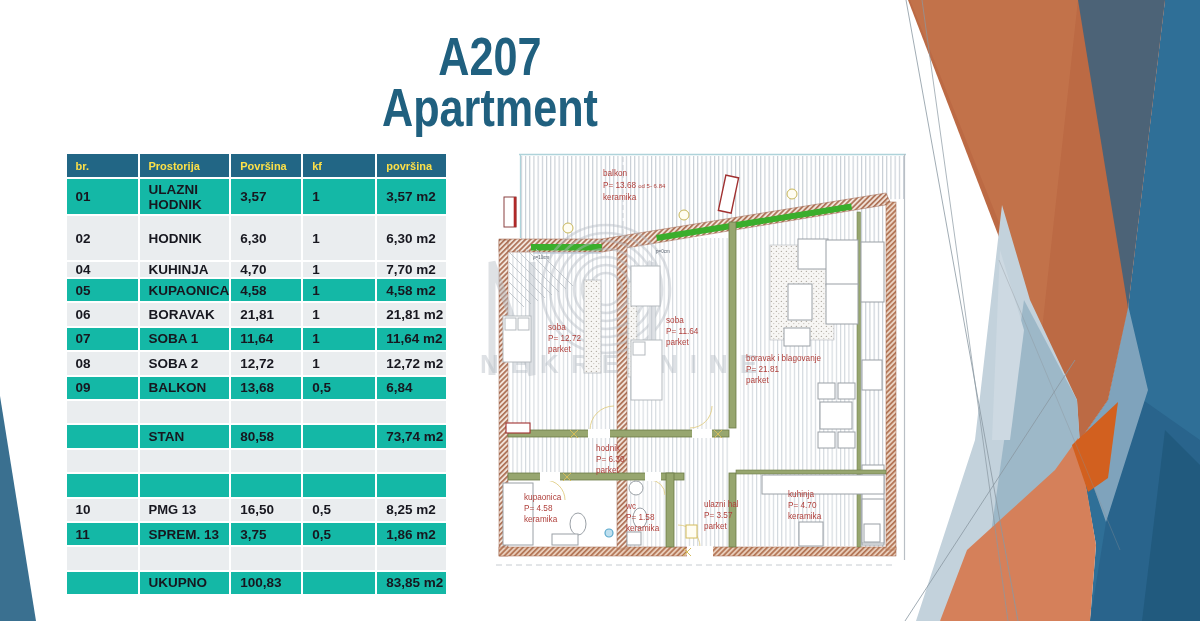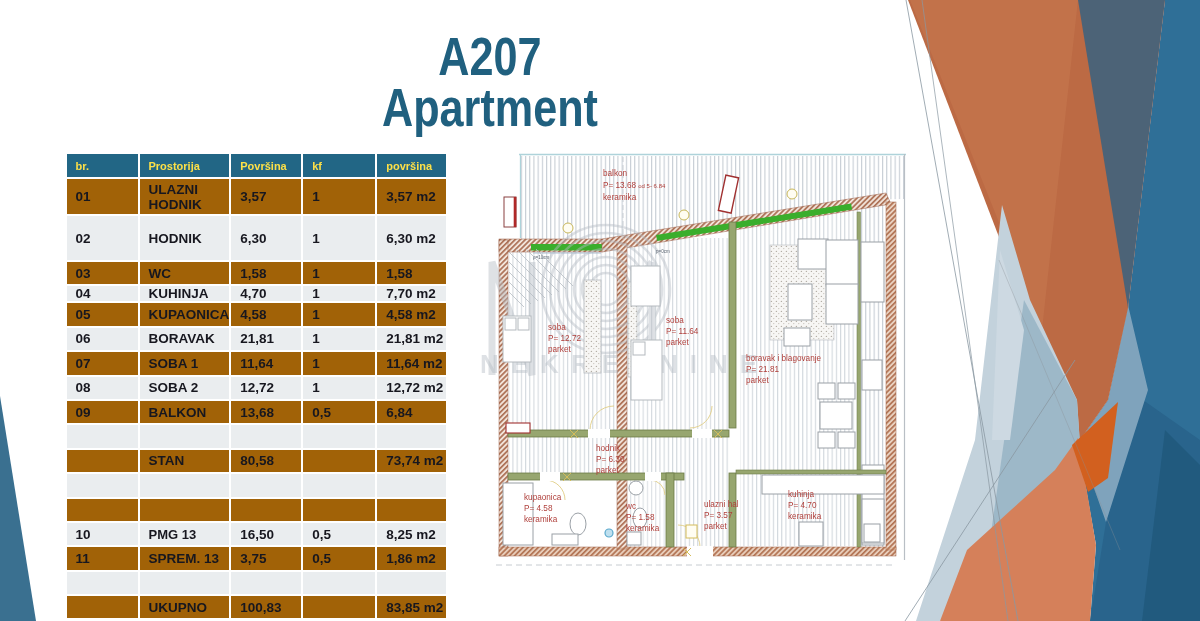--- a/index.html
+++ b/index.html
@@ -9,21 +9,21 @@
   #plan{position:absolute;left:0;top:0;}
   
   #title{position:absolute;left:250px;top:30.5px;width:480px;text-align:center;
     color:#20607F;font-weight:bold;line-height:0.95;font-size:54px;letter-spacing:0px;
     transform:scaleX(0.8);transform-origin:center top;}
   
   #tbl{position:absolute;left:64.5px;top:152px;border-collapse:separate;border-spacing:2.5px;}
   #tbl td{box-sizing:border-box;}
   #tbl td{font-size:13.5px;font-weight:bold;color:#17171f;padding:0 0 0 9px;vertical-align:middle;box-sizing:border-box;}
   #tbl td.h{background:#226685;color:#fde047;font-size:11px;}
-  #tbl td.m{background:#a16207;margin-top:44px;}
+  #tbl td.m{background:#14b8a6;margin-top:44px;}
   #tbl td.l{background:#eaedef;}
   #tbl .sm{font-size:13px;}
 </style>
 </head>
 <body>
 <div id="stage">
 
 <svg id="deco" width="1200" height="621" viewBox="0 0 1200 621">
 
   <polygon points="1165,0 1200,0 1200,621 1090,621 1096,545 1078,443 1108,400 1128,308" fill="#2f6f97"></polygon>
@@ -366,27 +366,20 @@
         </tr>
 
   <tr style="height:44px">
           <td class="l">02</td>
           <td class="l">HODNIK</td>
           <td class="l">6,30</td>
           <td class="l">1</td>
           <td class="l">6,30 m2</td>
         </tr>
 
-  <tr style="height:22.4px">
-          <td class="m">03</td>
-          <td class="m">WC</td>
-          <td class="m">1,58</td>
-          <td class="m">1</td>
-          <td class="m">1,58</td>
-        </tr>
 
   <tr style="height:15px">
           <td class="l">04</td>
           <td class="l">KUHINJA</td>
           <td class="l">4,70</td>
           <td class="l">1</td>
           <td class="l">7,70 m2</td>
         </tr>
 
   <tr style="height:22.4px">

